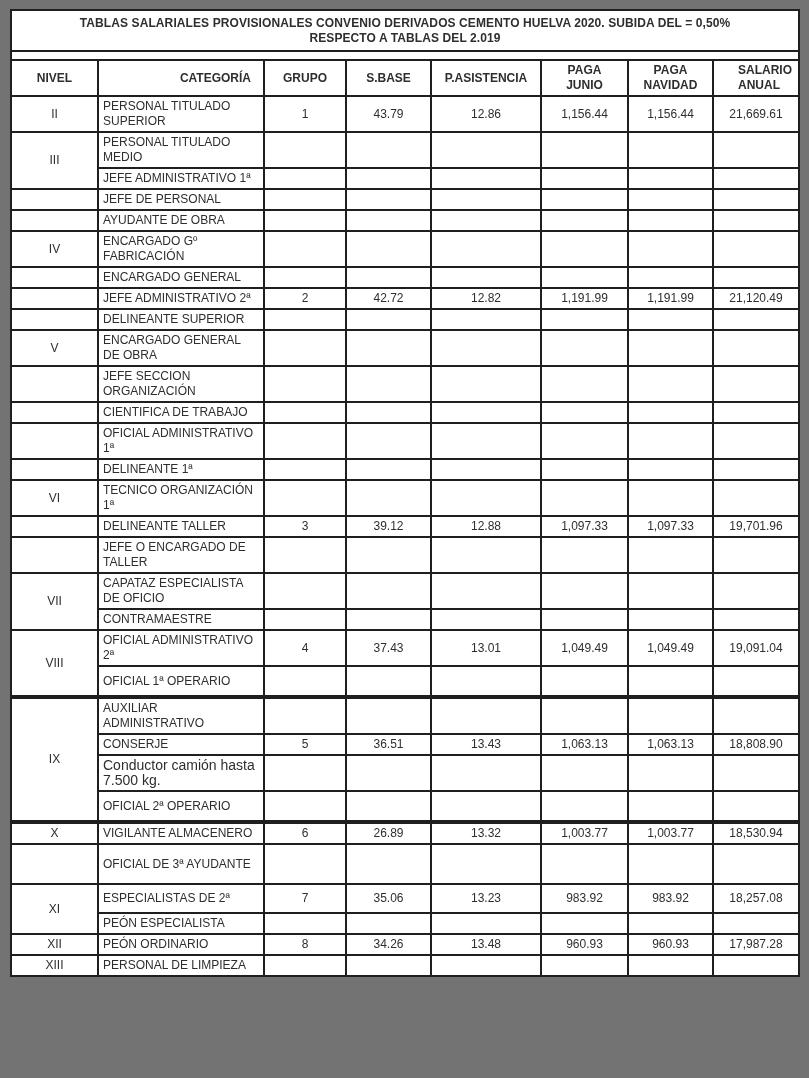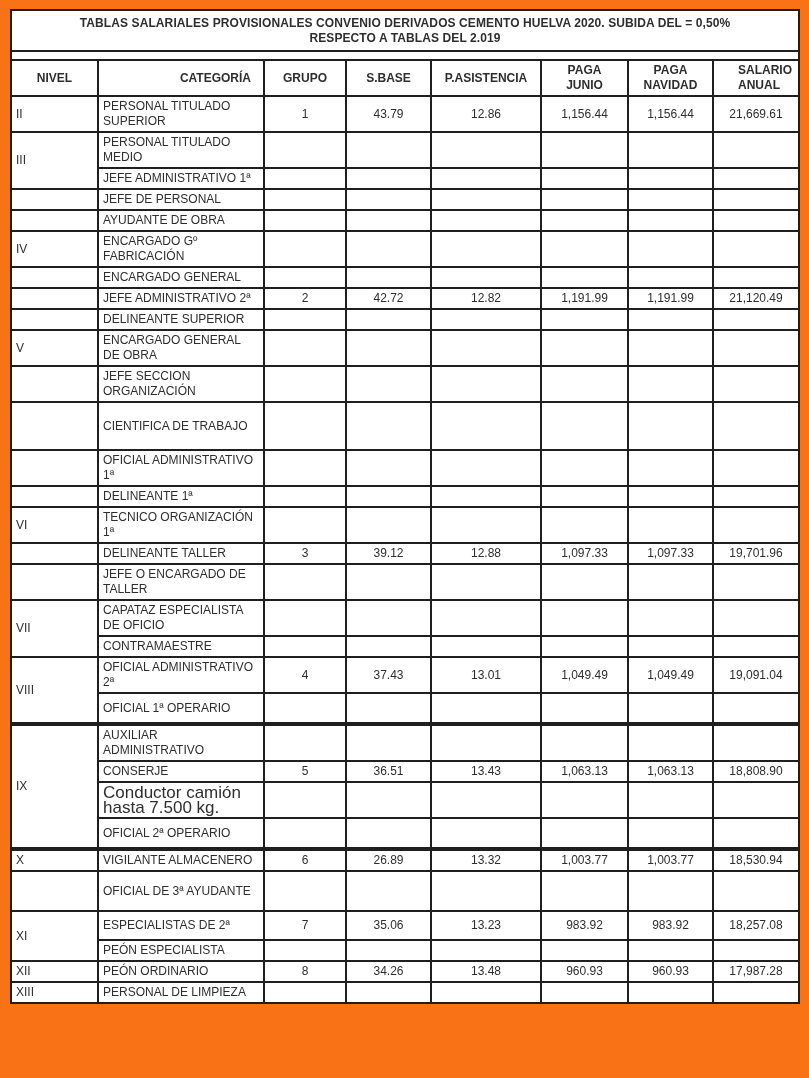--- a/index.html
+++ b/index.html
@@ -6,21 +6,21 @@
     margin: 0;
     padding: 0;
     background: #ffffff;
     font-family: "Liberation Sans", sans-serif;
   }
   .page {
     width: 809px;
     height: 1078px;
     box-sizing: border-box;
     padding: 9px 11px 0 10px;
-    background: #f97316;
+    background: #737373;
   }
   table.salary-table {
     border-collapse: collapse;
     table-layout: fixed;
     width: 788px;
     background: #ffffff;
   }
   table.salary-table td,
   table.salary-table th {
     border: 2px solid #1f1f1f;
@@ -46,30 +46,30 @@
   
   tr.head-row th {
     height: 34px;
     font-weight: bold;
     text-align: center;
     white-space: pre-line;
   }
   tr.head-row th.col-categoria { text-align: right; padding-right: 12px; }
   tr.head-row th.col-salario_anual { text-align: left; padding-left: 24px; }
   
-  td.cell-nivel { }
+  td.cell-nivel { text-align: center; }
   td.cell-categoria { text-align: left; padding-left: 5px; }
   td.cell-num { text-align: center; }
   
   tr[data-row="1"] > td, tr[data-row="2"] > td { height: 34px; }
   tr[data-row="21"] > td, tr[data-row="25"] > td { height: 31px; }
   tr[data-row="27"] > td { height: 40px; }
   tr[data-row="28"] > td { height: 29px; }
-  tr[data-row="12"] > td { height: 48px; }
-  tr[data-row="24"] > td.cell-categoria { font-size: 17px; margin-top: 34px; }
+  tr[data-row="12"] > td { height: 21px; }
+  tr[data-row="24"] > td.cell-categoria { font-size: 14px; margin-top: 34px; }
   
   tr[data-row="22"] > td, tr[data-row="26"] > td { border-top-width: 4px; }
 </style>
 </head>
 <body>
 
 <div class="page">
   <table class="salary-table">
     <colgroup>
       <col style="width:87px">

